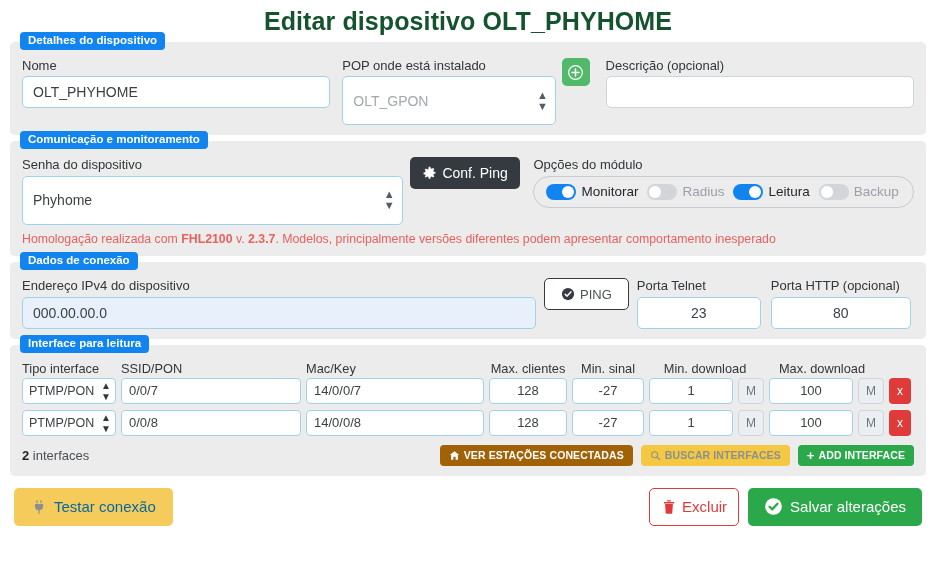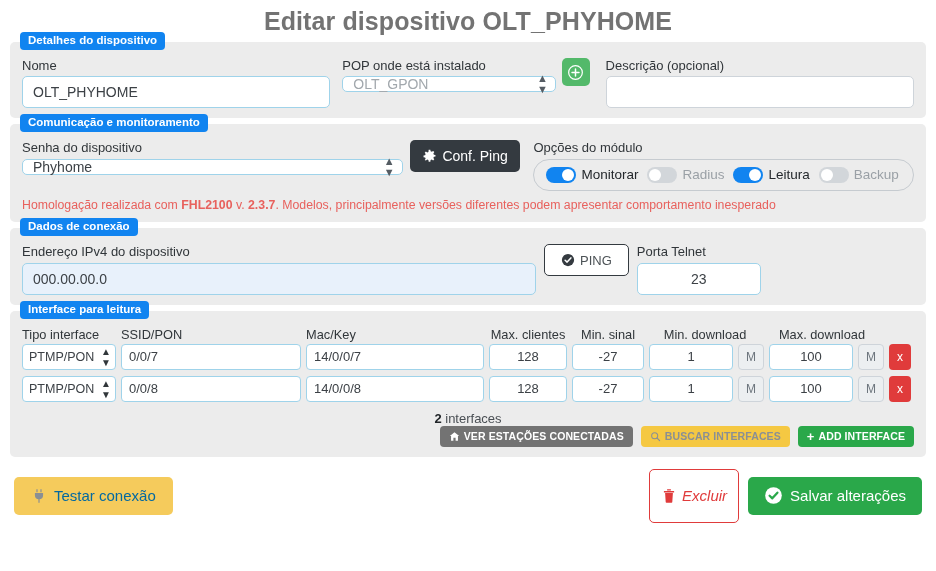--- a/index.html
+++ b/index.html
@@ -11,21 +11,21 @@
     color: #212529;
     overflow: hidden;
   }
   .page { position: relative; width: 936px; height: 571px; }
 
   
   .page-title {
     text-align: center;
     font-size: 25px;
     font-weight: bold;
-    color: #737373;
+    color: #14532d;
     padding: 7px 0 6px;
     letter-spacing: .1px;
   }
 
   
   .panel {
     position: relative;
     background: #ececec;
     border-radius: 5px;
     margin: 0 10px 6px;
@@ -69,21 +69,21 @@
     width: 100%;
     display: flex;
     align-items: center;
   }
   .inp.center { justify-content: center; }
   .inp.plain { border-color: #ced4da; }
   .inp.ip { background: #e8f1fb; }
 
   .sel {
     position: relative;
-    height: 16px;
+    height: 49px;
     border: 1px solid #9fd3ea;
     background: #ffffff;
     border-radius: 5px;
     font-size: 14px;
     color: #3c4146;
     padding: 0 24px 0 10px;
     display: flex;
     align-items: center;
     width: 100%;
   }
@@ -101,21 +101,21 @@
     gap: 5px;
     border-radius: 5px;
     font-size: 13px;
     border: 1px solid transparent;
     cursor: pointer;
     white-space: nowrap;
     font-family: "Liberation Sans", sans-serif;
   }
   .btn-dark  { background: #343a40; color: #fff; height: 32px; padding: 0 11px; font-size: 14px; }
   .btn-ping  { background: #fff; color: #4c5256; border: 1px solid #343a40; height: 32px; padding: 0 16px; font-size: 13px; }
-  .btn-blue  { background: #737373; color: #fff; }
+  .btn-blue  { background: #a16207; color: #fff; }
   .btn-yellow{ background: #f5c842; color: #8a8f94; }
   .btn-addif { background: #2aa84a; color: #fff; }
   .btn-outline-red { background: #fff; color: #e03b3b; border: 1px solid #e03b3b; }
   .btn-save  { background: #2aa84a; color: #fff; }
   .btn-test  { background: #f5cb5c; color: #0369a1; }
 
   
   .module-box {
     display: flex; align-items: center; gap: 9px;
     border: 1px solid #c6cbd0;
@@ -184,43 +184,43 @@
     border: 1px solid #ced4da; background: #eceff1; color: #6c757d;
     border-radius: 4px; font-size: 12px;
     display: flex; align-items: center; justify-content: center;
   }
   .del-btn {
     height: 26px; width: 100%;
     background: #e03b3b; color: #fff; border-radius: 4px;
     font-size: 12px; display: flex; align-items: center; justify-content: center;
   }
 
-  .if-foot { display: flex; align-items: center; margin-top: 9px; flex-direction: column; }
+  .if-foot { display: flex; align-items: center; margin-top: 9px; }
   .if-count { font-size: 13px; color: #4a4f54; }
   .if-count b { color: #212529; }
   .foot-btns { margin-left: auto; display: flex; gap: 8px; }
   .tbtn {
     height: 21px; border-radius: 4px; font-size: 10.5px;
     display: inline-flex; align-items: center; justify-content: center; gap: 4px;
     padding: 0 9px; font-weight: bold; letter-spacing: .1px;
   }
 
   
   .footer {
     display: flex; align-items: center;
     padding: 6px 14px 0 14px;
   }
   .btn-test {
     height: 38px; padding: 0 16px; font-size: 15px; border-radius: 5px;
     display: inline-flex; align-items: center; gap: 7px;
   }
   .footer-right { margin-left: auto; display: flex; gap: 9px; align-items: center; }
   .btn-excluir {
-    height: 54px; padding: 0 11px; font-size: 15px; border-radius: 5px;
-    display: inline-flex; align-items: center; gap: 5px; font-style: italic;
+    height: 38px; padding: 0 11px; font-size: 15px; border-radius: 5px;
+    display: inline-flex; align-items: center; gap: 5px;
   }
   .btn-salvar {
     height: 38px; padding: 0 15px; font-size: 15px; border-radius: 5px;
     display: inline-flex; align-items: center; gap: 7px;
   }
   .plus-circle {
     width: 28px; height: 28px; border-radius: 5px; background: #53b96a;
     display: inline-flex; align-items: center; justify-content: center;
     margin-left: 6px; margin-bottom: 2px; flex: 0 0 28px;
   }
@@ -329,20 +329,24 @@
           <path d="M4.7 8.2 L7 10.4 L11.3 5.6" fill="none" stroke="#ffffff" stroke-width="1.7" stroke-linecap="round" stroke-linejoin="round"></path>
         </svg>
         <span>PING</span>
       </div>
       <div style="width:8px;"></div>
       <div class="col" style="width:124px;">
         <label class="fl">Porta Telnet</label>
         <div class="inp center">23</div>
       </div>
       <div style="width:10px;"></div>
+      <div class="col" style="width:140px;">
+        <label class="fl">Porta HTTP (opcional)</label>
+        <div class="inp center">80</div>
+      </div>
     </div>
   </div>
 
   <div class="panel">
     <div class="legend">Interface para leitura</div>
 
     <div class="if-head">
       <div class="c-type gapr">Tipo interface</div>
       <div class="c-ssid gapr">SSID/PON</div>
       <div class="c-mac gapr">Mac/Key</div>

